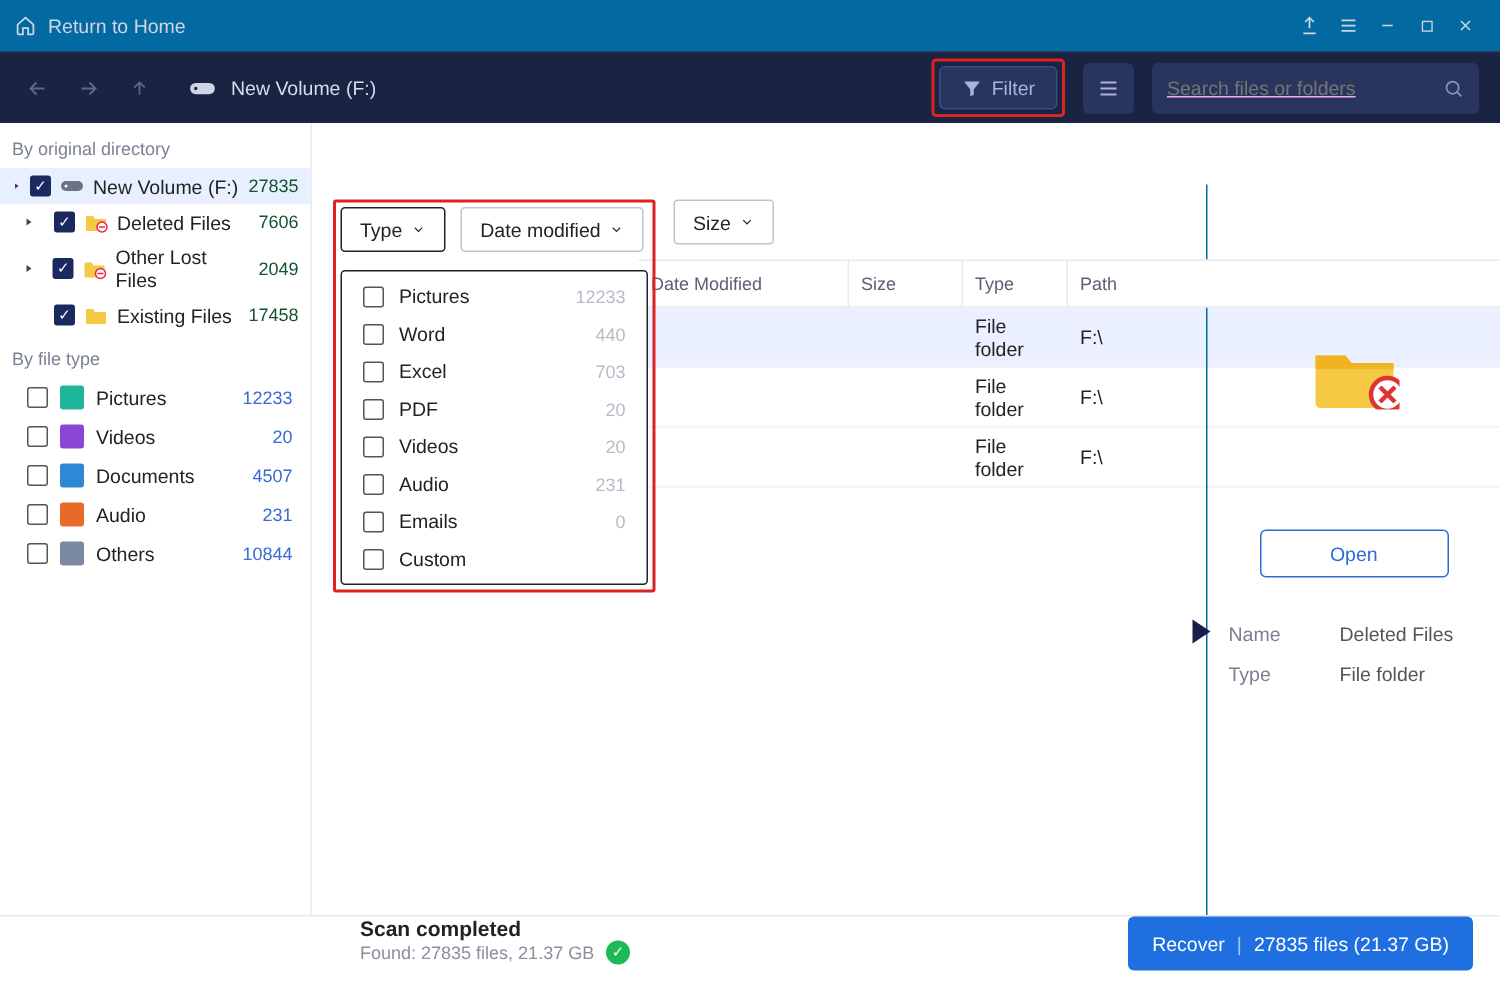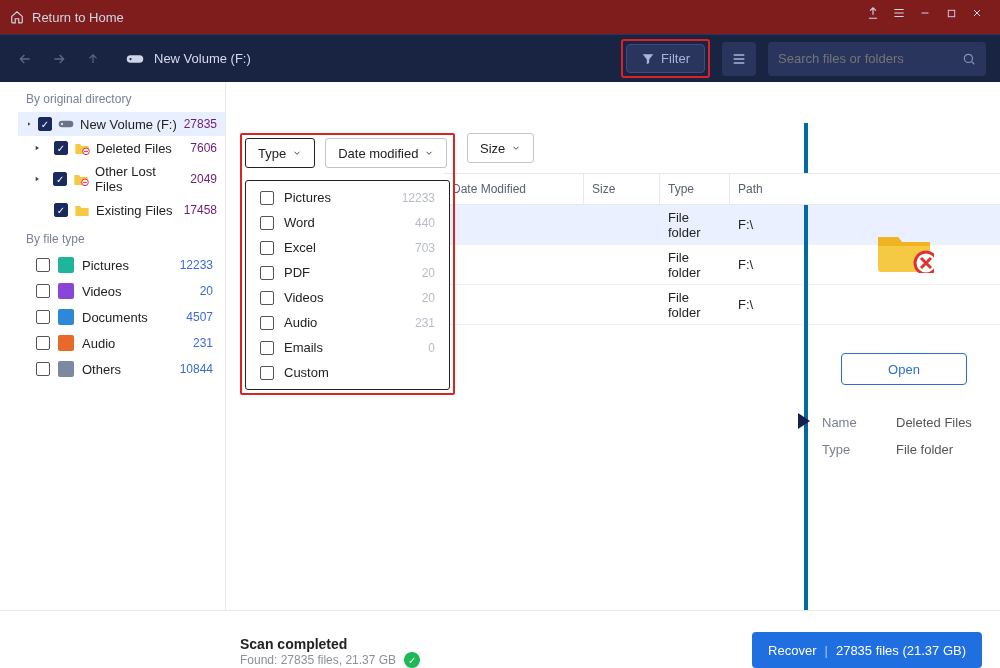--- a/index.html
+++ b/index.html
@@ -1,34 +1,34 @@
 <!DOCTYPE html>
 <html><head>
 <meta charset="utf-8">
 <style>
   * { box-sizing: border-box; margin: 0; padding: 0; font-family: -apple-system, Segoe UI, Arial, sans-serif; }
   body { width: 1000px; height: 668px; background:#fff; overflow:hidden; font-size:13px; color:#222; }
-  .titlebar { height:34px; background:#7f1d1d; display:flex; padding:0 10px; color:#cfd5e6; }
+  .titlebar { height:34px; background:#0369a1; display:flex; align-items:center; padding:0 10px; color:#cfd5e6; }
   .titlebar .home { display:flex; align-items:center; gap:8px; cursor:pointer; }
   .titlebar .spacer { flex:1; }
   .tb-ico { width:26px; height:26px; display:flex; align-items:center; justify-content:center; color:#cfd5e6; cursor:pointer; }
   .topbar { height:48px; background:#192342; display:flex; align-items:center; padding:0 14px; gap:12px; border-top:1px solid #2a355e;}
   .nav-arrow { width:22px; height:22px; display:flex; align-items:center; justify-content:center; color:#5d6889; }
   .drive-chip { display:flex; align-items:center; gap:10px; color:#d6dbef; padding-left:10px;}
   .filter-btn { display:flex; align-items:center; gap:6px; background:#2a355e; border:1px solid #3b4b86; color:#a9b4dd; padding:6px 14px; border-radius:4px; cursor:pointer;}
   .filter-wrap { border:2px solid #d22; padding:3px; border-radius:3px;}
   .menu-btn { width:34px; height:34px; display:flex; align-items:center; justify-content:center; background:#2a355e; border-radius:4px; color:#a9b4dd; cursor:pointer;}
   .search { flex:0 0 188px; height:34px; background:#2a355e; border-radius:4px; display:flex; align-items:center; padding:0 10px; gap:8px; }
-  .search input { flex:1; background:transparent; border:none; outline:none; color:#eab308; font-size:13px;}
+  .search input { flex:1; background:transparent; border:none; outline:none; color:#f0abfc; font-size:13px;text-decoration:underline;}
   .main { display:flex; height:calc(668px - 34px - 48px - 58px); }
-  .sidebar { width:208px; border-right:1px solid #e7e9ef; display:flex; flex-direction:column;margin-left:18px; }
+  .sidebar { width:208px; border-right:1px solid #e7e9ef; display:flex; flex-direction:column; }
   .side-head { color:#7b8197; font-size:12px; padding:10px 8px 6px; }
   .tree-row { display:flex; align-items:center; gap:6px; padding:4px 8px; font-size:13px; cursor:pointer;}
   .tree-row.sel { background:#e8f0ff; }
-  .tree-row .cnt { margin-left:auto; color:#701a75; font-size:12px;}
+  .tree-row .cnt { margin-left:auto; color:#14532d; font-size:12px;}
   .tree-indent { width:14px; display:flex; align-items:center; justify-content:center;}
   .cb { width:14px; height:14px; border:1px solid #555; border-radius:2px; display:flex; align-items:center; justify-content:center; font-size:10px; color:#fff;}
   .cb.checked { background:#1a2a5e; border-color:#1a2a5e; }
   .ico-folder { width:16px; height:16px; }
   .filetype-row { display:flex; align-items:center; gap:8px; padding:5px 12px 5px 18px; cursor:pointer;}
   .filetype-row .cnt { margin-left:auto; color:#3a6ad6; font-size:12px;}
   .ft-ico { width:16px; height:16px; border-radius:2px; }
   .content { flex:1; position:relative; display:flex;margin-top:41px; }
   .filelist { flex:1; display:flex; flex-direction:column; }
   .filters-bar { padding:10px 14px; display:flex; gap:12px; align-items:flex-start; position:relative; z-index:5;}
@@ -37,27 +37,27 @@
   .red-box .row1 { display:flex; gap:10px;}
   .dropdown { width:205px; background:#fff; border:1px solid #222; border-radius:3px; padding:4px 0; margin-top:2px; margin-bottom:3px;}
   .dd-item { display:flex; align-items:center; gap:10px; padding:5px 14px; cursor:pointer; font-size:13px;}
   .dd-item .cnt { margin-left:auto; color:#b8bcc8; font-size:12px;}
   .table-head { display:flex; border-top:1px solid #e7e9ef; border-bottom:1px solid #e7e9ef; height:32px; align-items:center; font-size:12px; color:#5b6173; position:absolute; top:50px; left:218px; right:0; z-index:2; background:#fff;}
   .th { padding:0 8px; border-right:1px solid #e7e9ef; height:100%; display:flex; align-items:center;}
   .tbody { position:absolute; top:82px; left:218px; right:0;}
   .trow { display:flex; height:40px; align-items:center; border-bottom:1px solid #f0f1f5; font-size:13px;}
   .trow.sel { background:#eaf0ff; }
   .td { padding:0 8px;}
-  .rightpanel { width:196px; border-left:4px solid #0369a1; display:flex; flex-direction:column; align-items:center; padding:14px 14px; position:relative;}
+  .rightpanel { width:196px; border-left:1px solid #0369a1; display:flex; flex-direction:column; align-items:center; padding:14px 14px; position:relative;}
   .rp-preview { width:60px; height:46px; margin-top:90px; position:relative;}
   .rp-open { margin-top:80px; width:126px; height:32px; border:1.5px solid #2e6bd8; color:#2e6bd8; border-radius:4px; background:#fff; cursor:pointer; font-size:13px;}
   .rp-meta { width:100%; margin-top:24px; font-size:13px; color:#555; }
   .rp-meta div { display:flex; gap:24px; padding:6px 0;}
   .play-tri { position:absolute; left:-10px; top:290px; width:0; height:0; border-top:8px solid transparent; border-bottom:8px solid transparent; border-left:12px solid #16204a; cursor:pointer;}
-  .footer { height:58px; border-top:1px solid #e7e9ef; display:flex; align-items:flex-end; padding:0 18px; gap:14px;}
+  .footer { height:58px; border-top:1px solid #e7e9ef; display:flex; align-items:flex-start; padding:0 18px; gap:14px;}
   .footer .ftxt .t { font-weight:600; font-size:14px; color:#222;}
   .footer .ftxt .s { font-size:12px; color:#8a8f9e;}
   .footer .spacer { flex:1; }
   .recover-btn { background:#1f6fe0; color:#fff; border:none; border-radius:4px; height:36px; padding:0 16px; font-size:13px; cursor:pointer; display:flex; align-items:center; gap:8px;}
   .ok-badge { width:16px; height:16px; border-radius:50%; background:#1db954; color:#fff; display:flex; align-items:center; justify-content:center; font-size:10px;}
   svg { display:block; }
 </style>
 </head>
 <body>
 

